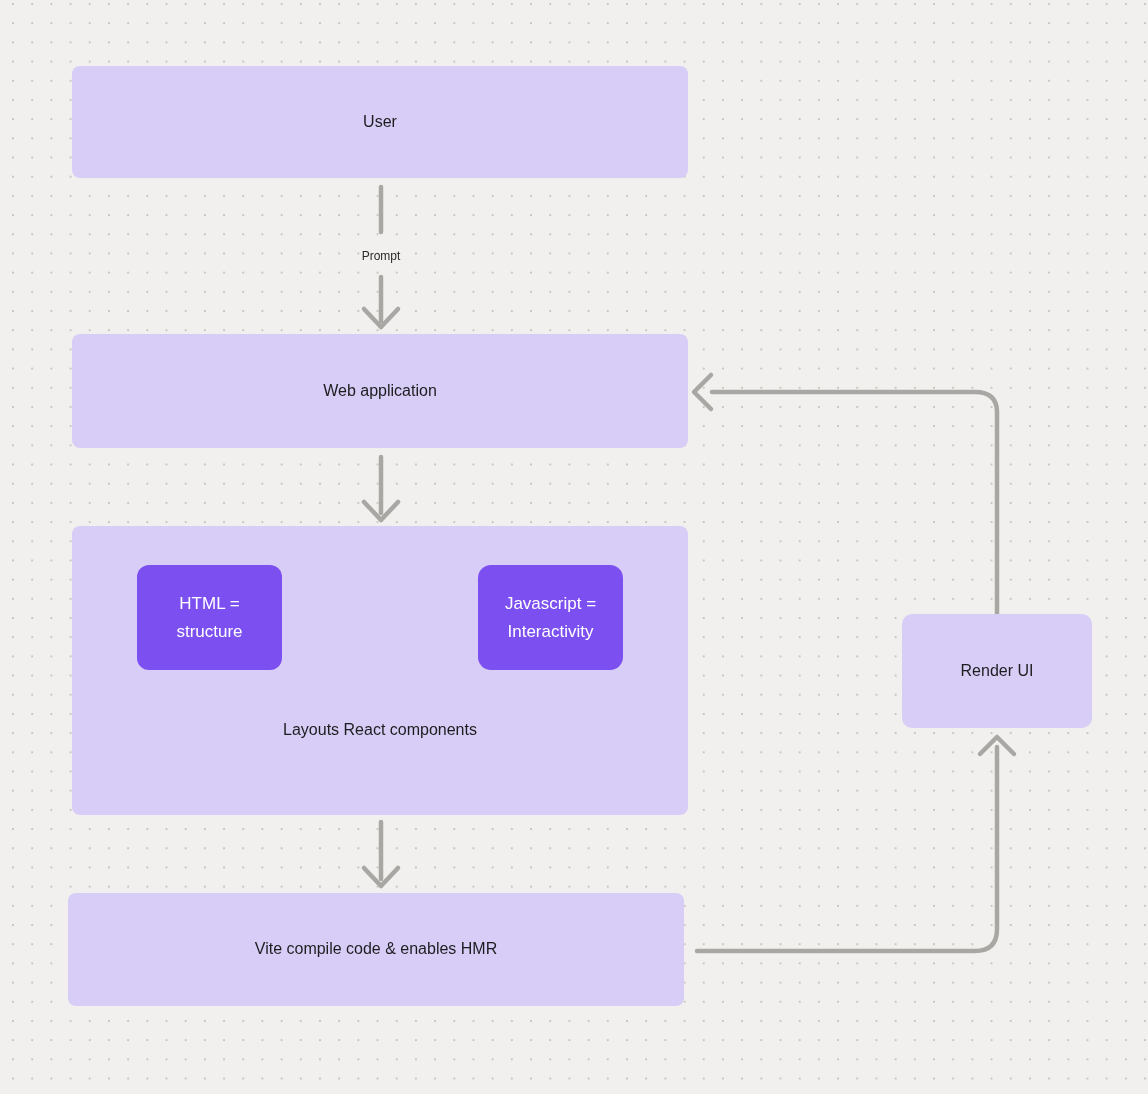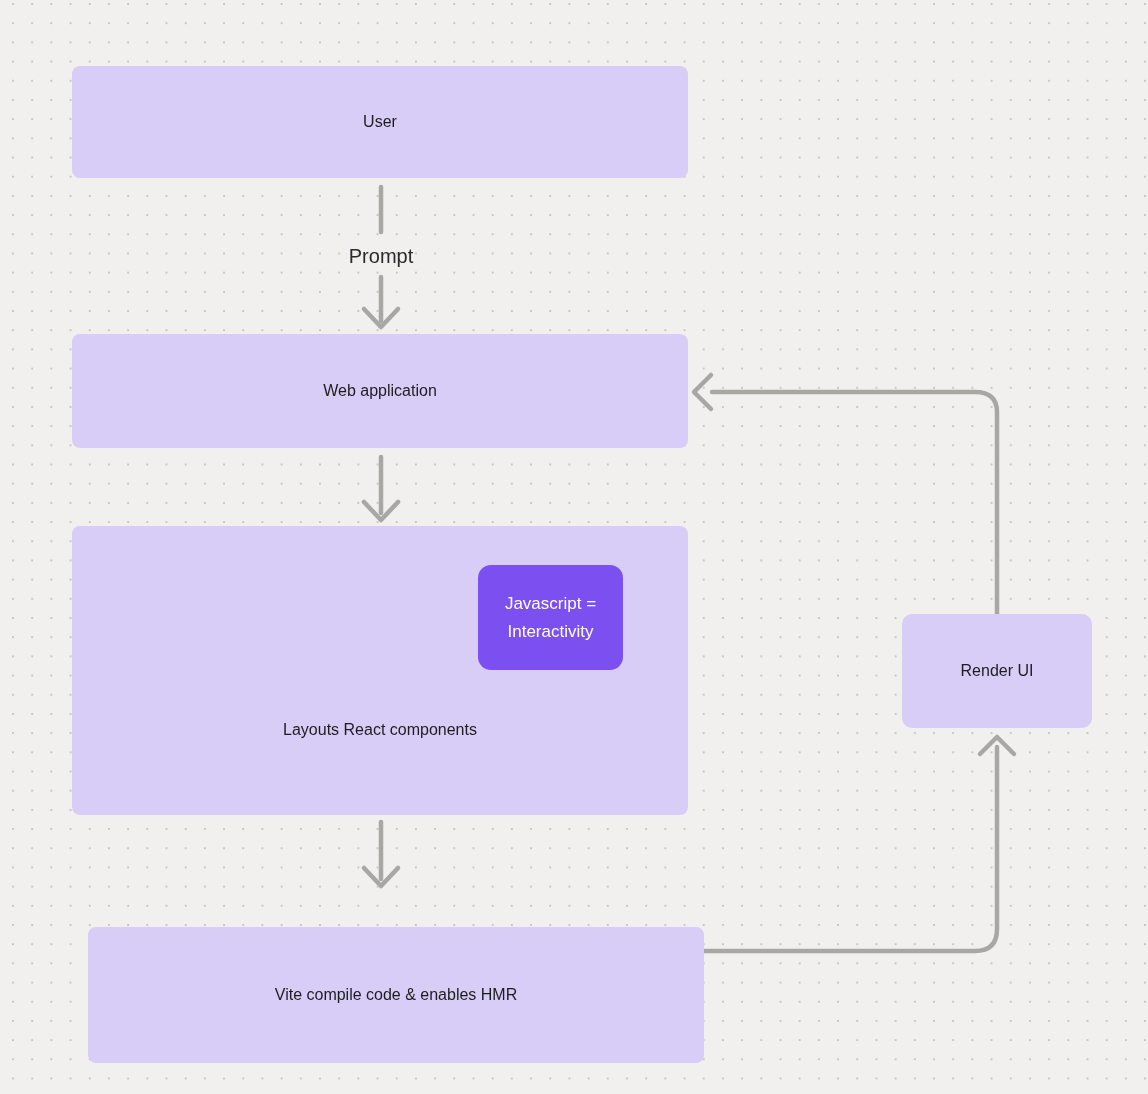--- a/index.html
+++ b/index.html
@@ -39,21 +39,21 @@
     align-items: center;
     justify-content: center;
     text-align: center;
     color: var(--node-text, #1d1d1f);
     font-size: 16px;
     line-height: 1.3;
   }
   .node-user          { left: 72px;  top: 66px;  width: 616px; height: 112px; text-align: right; }
   .node-webapp        { left: 72px;  top: 334px; width: 616px; height: 114px; }
   .node-group         { left: 72px;  top: 526px; width: 616px; height: 289px; }
-  .node-vite          { left: 88px;  top: 893px; width: 616px; height: 136px; margin-top: 34px; }
+  .node-vite          { left: 68px;  top: 893px; width: 616px; height: 113px; }
   .node-render-ui     { left: 902px; top: 614px; width: 190px; height: 114px; border-radius: 10px; }
   .subnode {
     position: absolute;
     top: 565px;
     width: 145px;
     height: 105px;
     background: var(--accent-fill, #7c4ff0);
     border-radius: 12px;
     display: flex;
     flex-direction: column;
@@ -76,21 +76,21 @@
     text-align: center;
     color: var(--node-text, #1d1d1f);
     font-size: 16px;
   }
   .edge-label {
     position: absolute;
     left: 381px;
     top: 256px;
     transform: translate(-50%, -50%);
     color: #2a2a2c;
-    font-size: 20px;
+    font-size: 12px;
     white-space: nowrap;
   }
 </style>
 </head>
 <body>
 
 <div class="canvas">
 
   <svg class="connectors" viewBox="0 0 1148 1094" aria-hidden="true">
 
@@ -126,20 +126,24 @@
   </div>
 
   <div class="edge-label">Prompt</div>
 
   <div class="node node-webapp">
     <span>Web application</span>
   </div>
 
   <div class="node node-group"></div>
 
+  <div class="subnode subnode-html">
+    <span>HTML =</span>
+    <span>structure</span>
+  </div>
   <div class="subnode subnode-js">
     <span>Javascript =</span>
     <span>Interactivity</span>
   </div>
 
   <div class="group-caption">Layouts React components</div>
 
   <div class="node node-vite">
     <span>Vite compile code &amp; enables HMR</span>
   </div>

